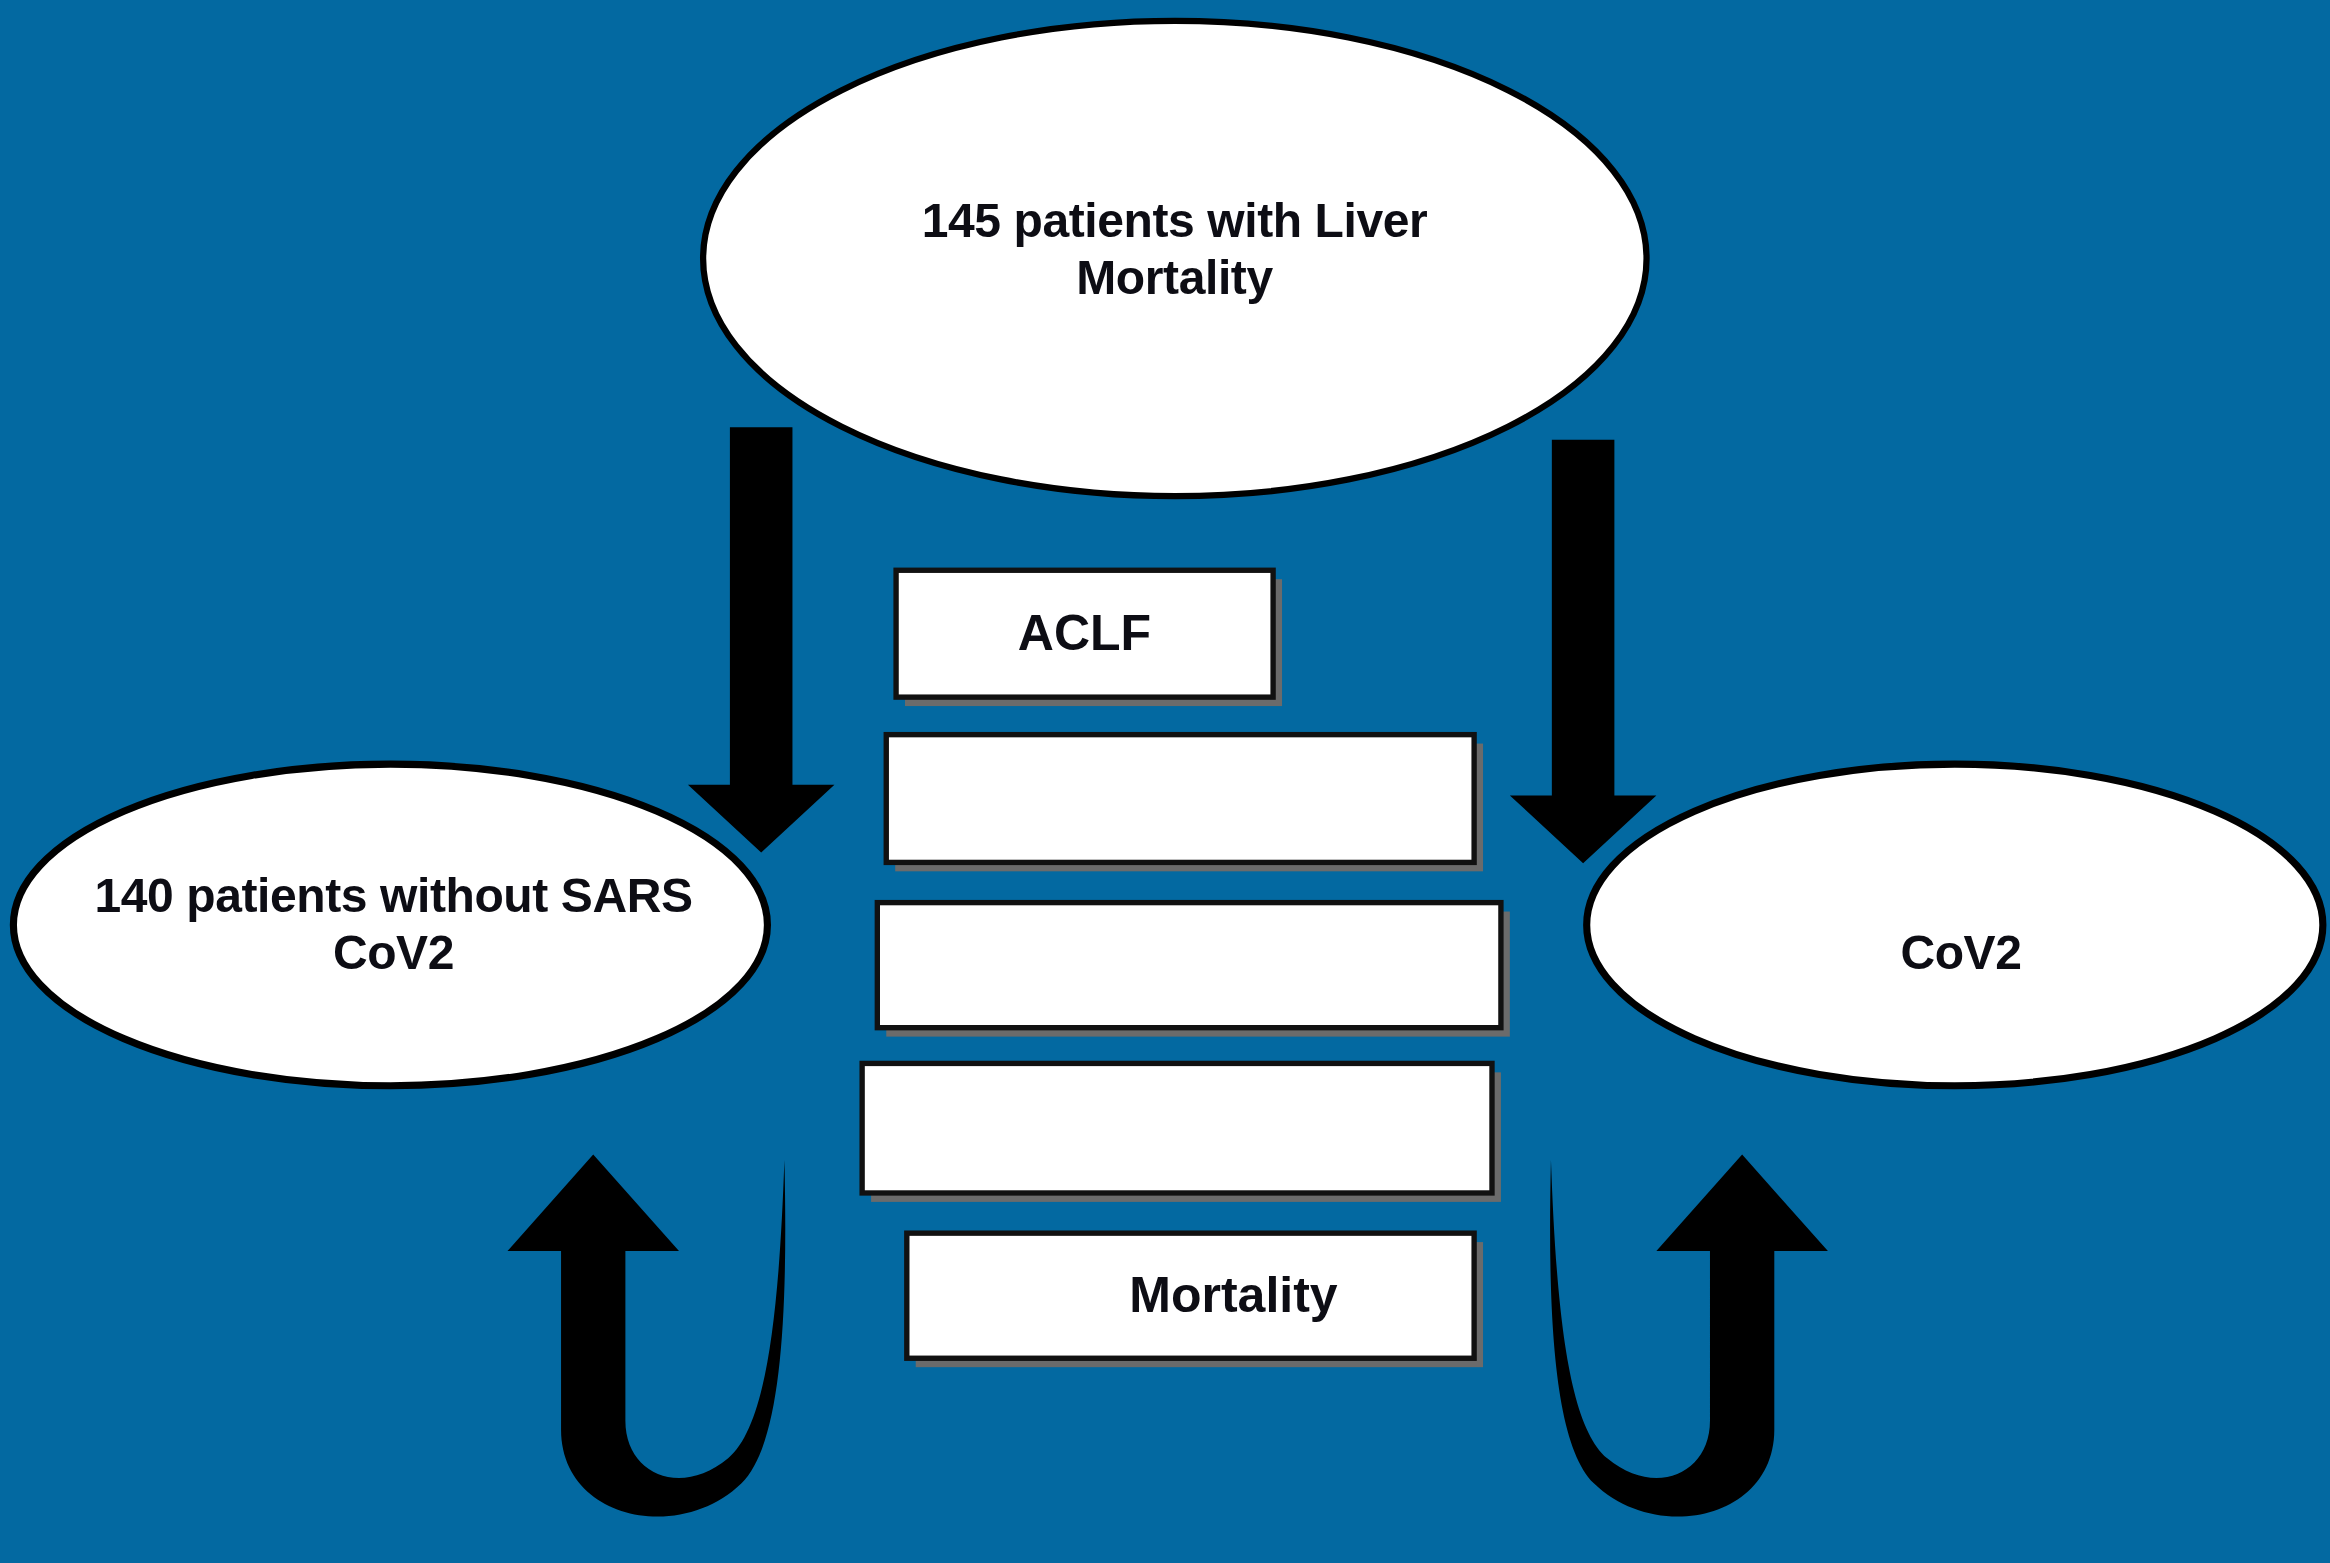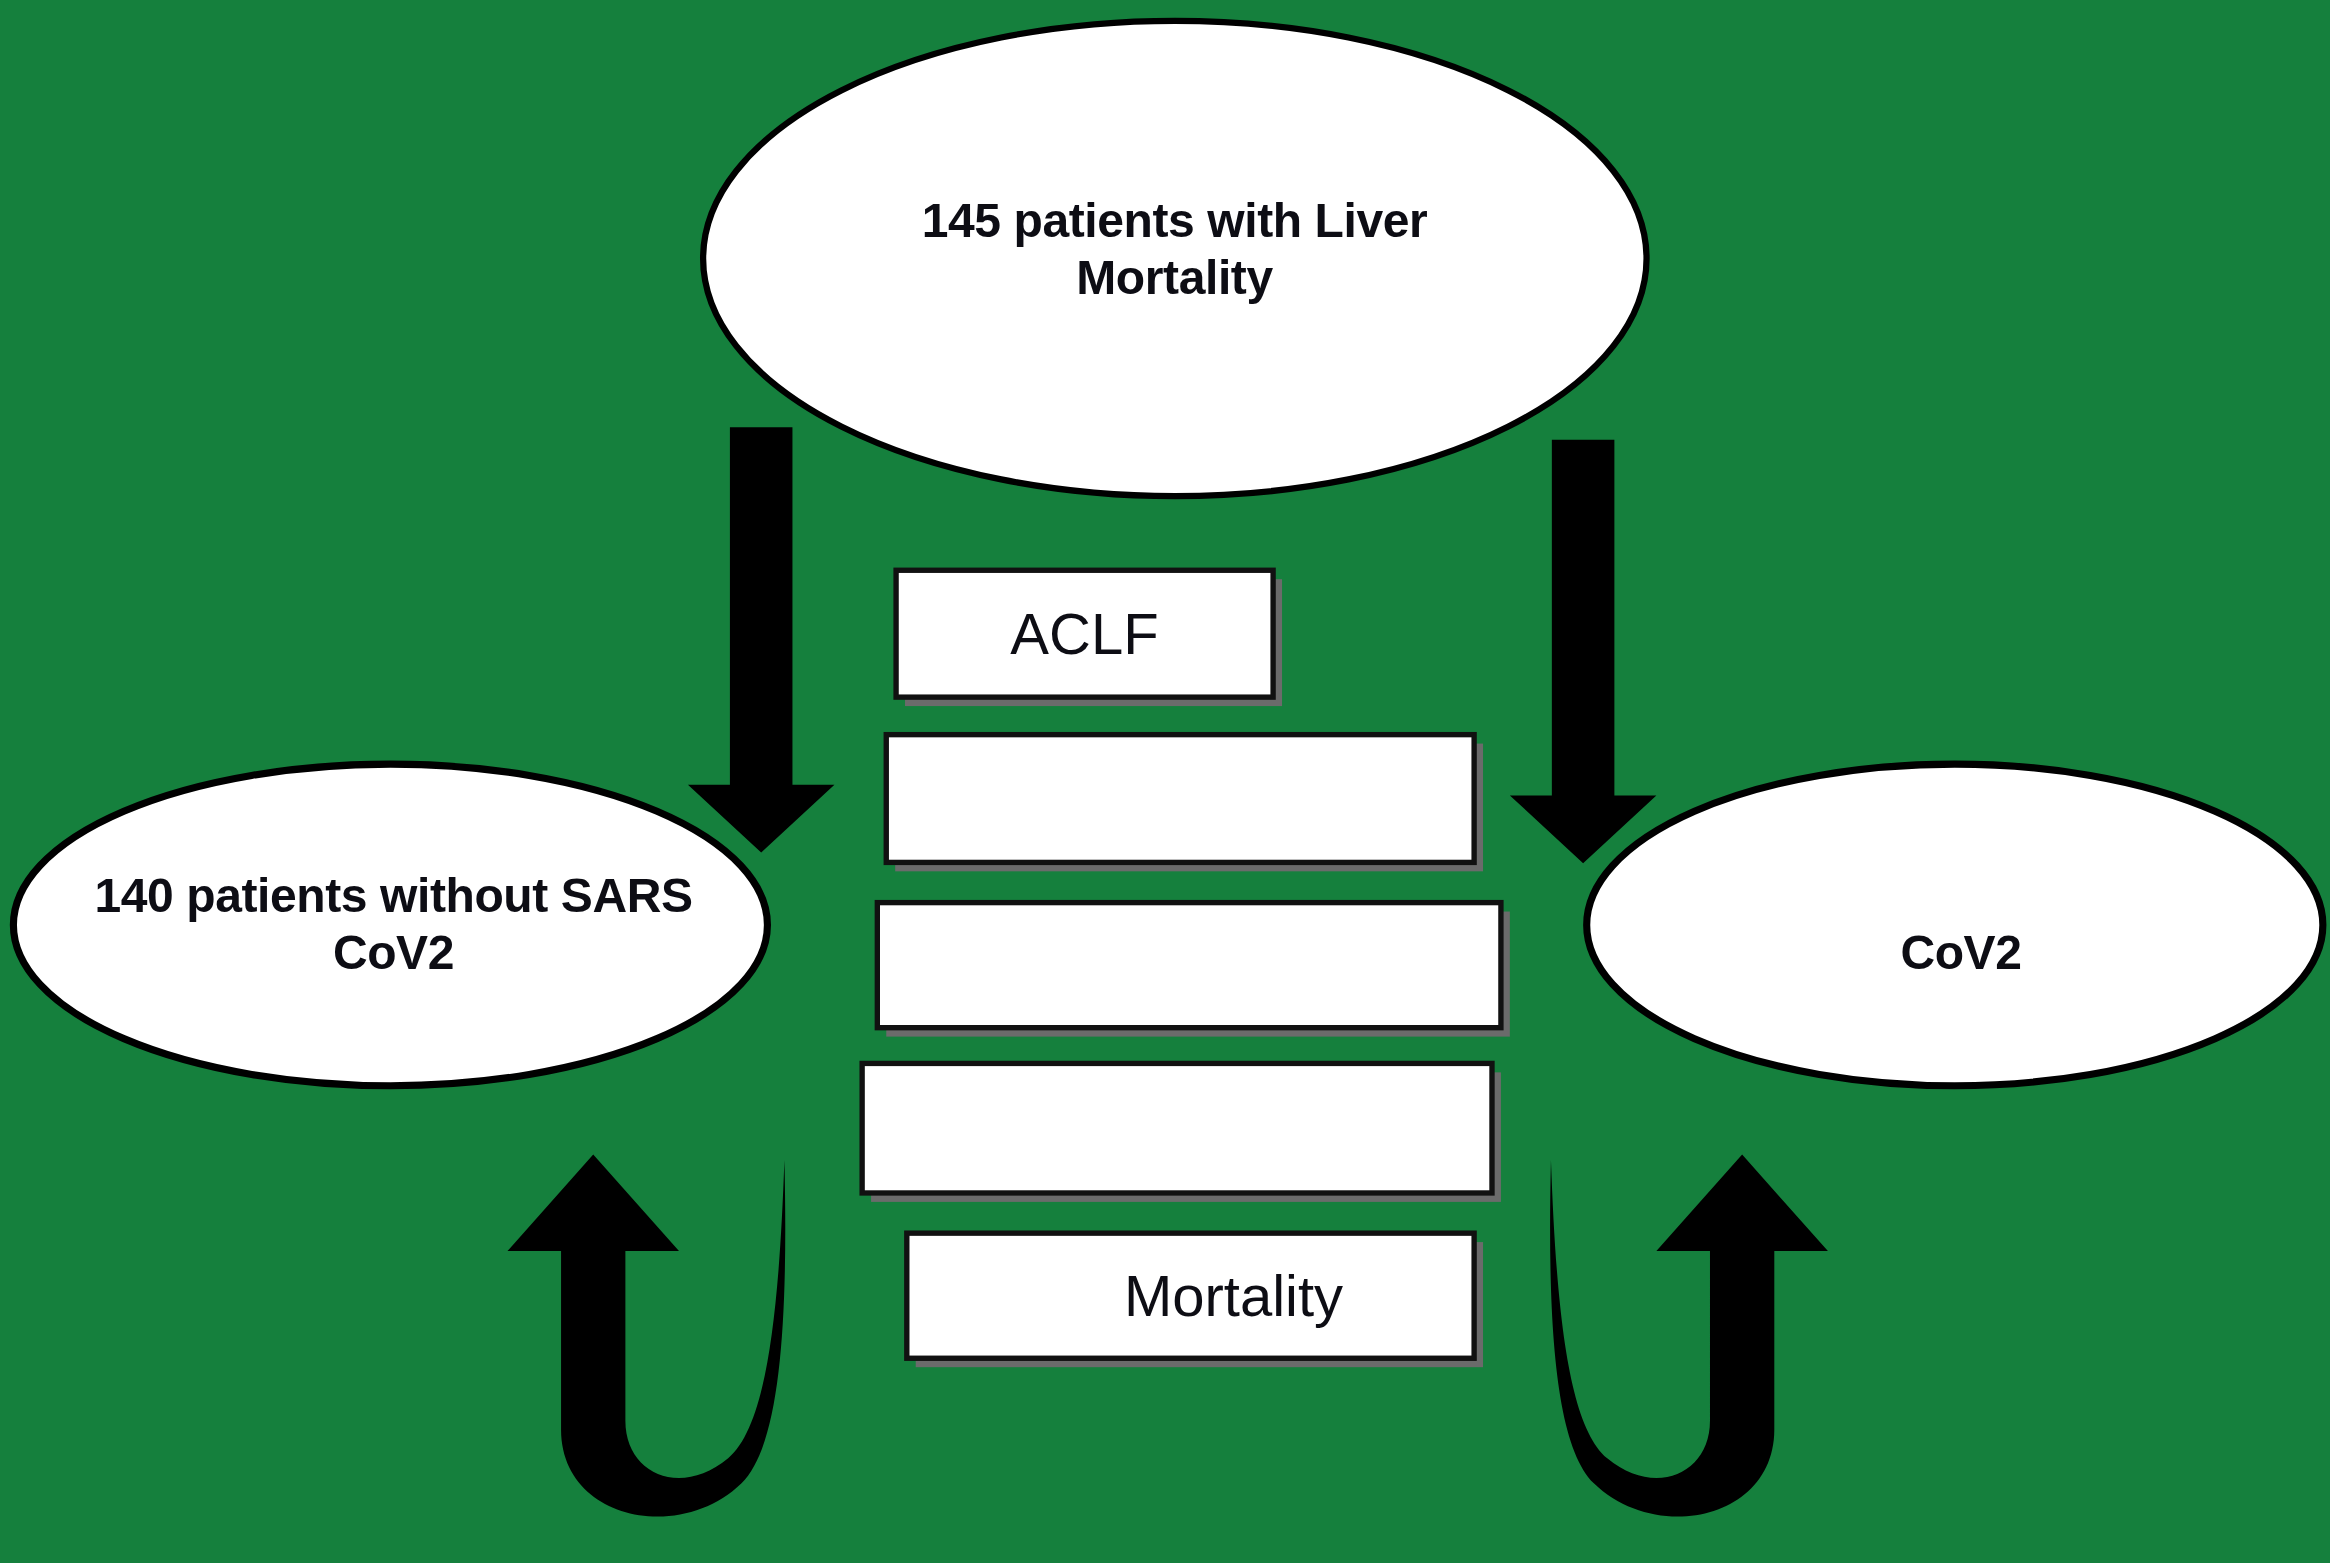--- a/index.html
+++ b/index.html
@@ -4,21 +4,21 @@
 <style>
   html, body {
     margin: 0;
     padding: 0;
     background: #ffffff;
   }
   #stage {
     position: relative;
     width: 2330px;
     height: 1564px;
-    background: #15803d;
+    background: #0369a1;
     overflow: hidden;
     font-family: "Liberation Sans", sans-serif;
   }
   #diagram-svg {
     position: absolute;
     left: 0;
     top: 0;
     width: 2330px;
     height: 1564px;
   }
@@ -31,22 +31,22 @@
     color: #0d0d14;
     pointer-events: none;
   }
   .ellipse-label {
     font-weight: 700;
     font-size: 48px;
     line-height: 1.18;
     letter-spacing: -0.4px;
   }
   .box-label {
-    font-weight: 400;
-    font-size: 58px;
+    font-weight: 700;
+    font-size: 50px;
     line-height: 1.1;
     letter-spacing: 0px;
   }
   
   #ellipse-top-label   { left: 759px;  top: 98px;  width: 831px; height: 304px; }
   
   #ellipse-left-label  { left: 36px;   top: 809px;  width: 715px; height: 232px; }
   
   #ellipse-right-label { left: 1608px; top: 809px;  width: 706px; height: 232px; }
 

